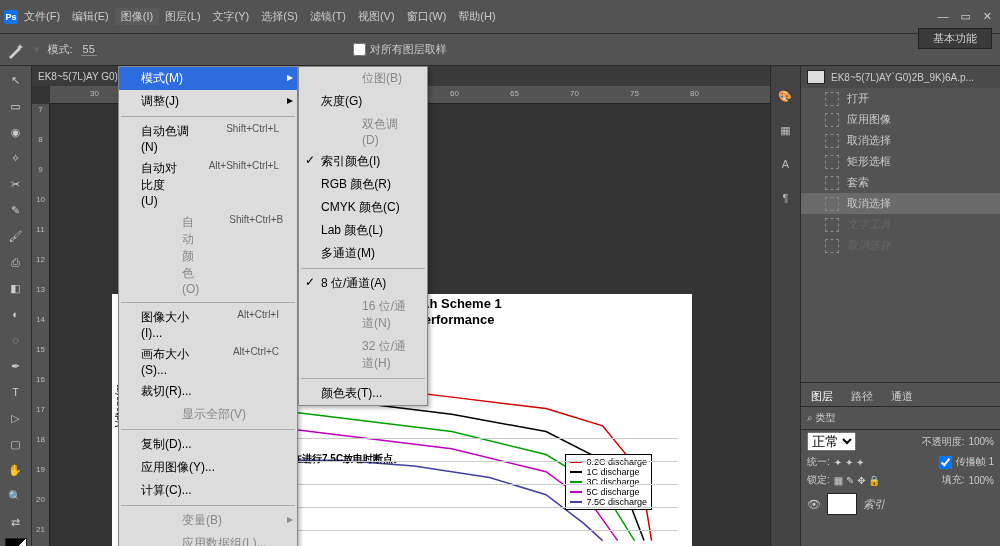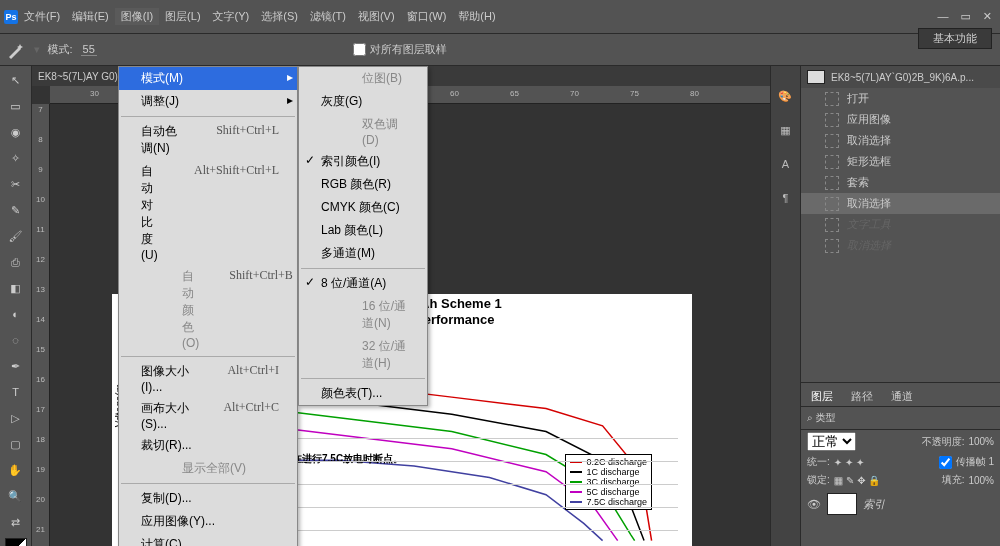--- a/index.html
+++ b/index.html
@@ -36,21 +36,21 @@
 .ytick { position: absolute; left: 24px; font-size: 10px; transform: translateY(-50%); }
 .gridline-h { position: absolute; left: 56px; right: 14px; border-top: 1px solid #ccc; }
 
 .menu { position: absolute; background: #dcdcdc; color: #000; border: 1px solid #888; box-shadow: 2px 2px 4px rgba(0,0,0,0.3); font-size: 12px; z-index: 100; }
 .menu .mitem { padding: 3px 18px 3px 22px; display: flex; justify-content: space-between; position: relative; }
 .menu .mitem.highlight { background: #2d6cdf; color: #fff; }
 .menu .mitem.disabled { color: #888; margin-left: 41px; }
 .menu .sep { height: 1px; background: #aaa; margin: 3px 2px; }
 .menu .arrow::after { content: '▸'; position: absolute; right: 4px; }
 .menu .check::before { content: '✓'; position: absolute; left: 6px; }
-.menu .shortcut { color: #555; margin-left: 30px; font-size: 12px; font-family: Liberation Serif, serif; }
+.menu .shortcut { color: #555; margin-left: 30px; font-size: 10px; }
 
 .right-panels { width: 200px; background: #535353; display: flex; flex-direction: column; border-left: 1px solid #2a2a2a; }
 .right-strip { width: 30px; background: #434343; display: flex; flex-direction: column; align-items: center; padding-top: 20px; gap: 14px; border-left: 1px solid #2a2a2a; }
 .right-strip div { width: 20px; height: 20px; display: flex; align-items: center; justify-content: center; color: #bbb; cursor: pointer; }
 .panel-tabs { display: flex; padding: 4px 6px 0; gap: 10px; font-size: 11px; border-bottom: 1px solid #2a2a2a; }
 .panel-tabs .tab { padding: 2px 4px; cursor: pointer; }
 .panel-tabs .active { color: #fff; }
 .history-panel { flex: 0 0 210px; overflow-y: auto; }
 .history-header { padding: 4px 6px; display: flex; align-items: center; gap: 6px; background: #4a4a4a; font-size: 10px; }
 .history-item { display: flex; align-items: center; gap: 8px; padding: 3px 8px 3px 24px; font-size: 11px; cursor: pointer; }

